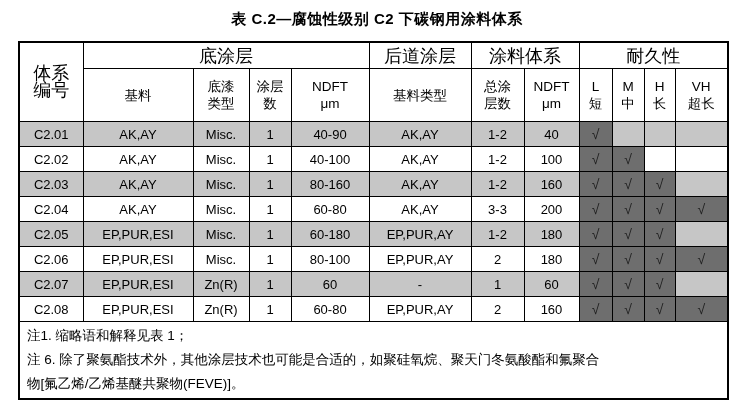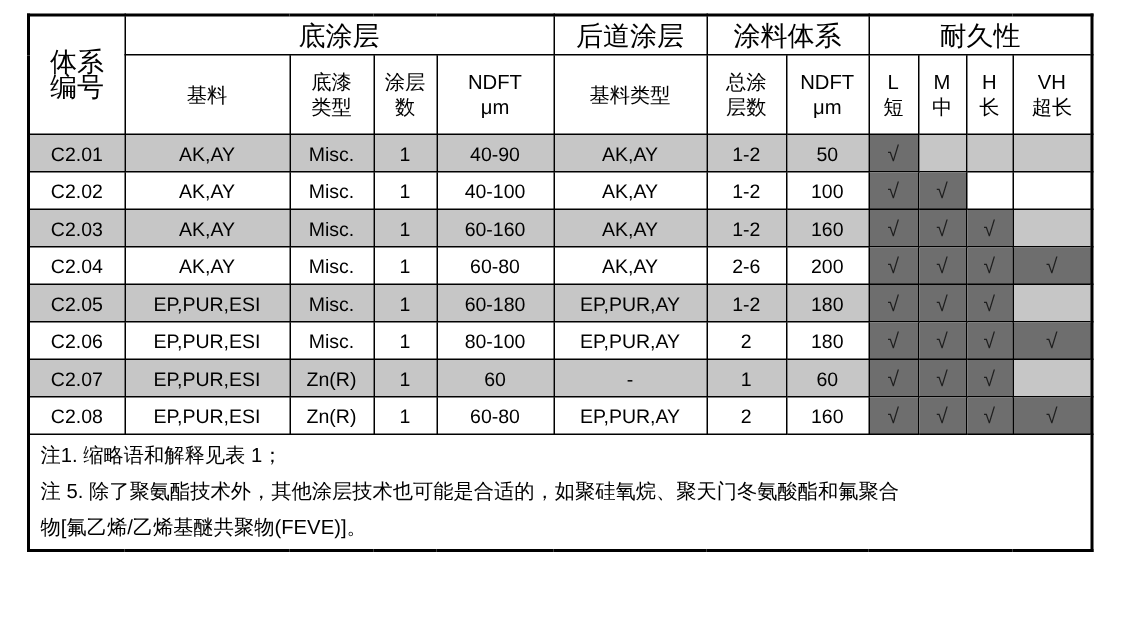--- a/index.html
+++ b/index.html
@@ -34,20 +34,21 @@
     text-align:left;white-space:normal;height:74px;
     padding:2px 22px 2px 7px;vertical-align:middle;
     background:#fff;
   }
   .note-line{line-height:24px;font-size:13.5px;white-space:nowrap;}
 </style>
 </head>
 <body>
 
 <div class="page">
+  <div class="title">表 C.2—腐蚀性级别 C2 下碳钢用涂料体系</div>
   <table class="tbl">
     <colgroup>
         <col style="width: 64px;">
         <col style="width: 110px;">
         <col style="width: 56px;">
         <col style="width: 42px;">
         <col style="width: 78px;">
         <col style="width: 102px;">
         <col style="width: 53px;">
         <col style="width: 55px;">
@@ -114,21 +115,21 @@
       </thead>
     <tbody>
         <tr class="shaded">
           <td>C2.01</td>
           <td>AK,AY</td>
           <td>Misc.</td>
           <td>1</td>
           <td>40-90</td>
           <td>AK,AY</td>
           <td>1-2</td>
-          <td>50</td>
+          <td>40</td>
           <td class="dur on">√</td>
           <td class="dur"></td>
           <td class="dur"></td>
           <td class="dur"></td>
         </tr>
         <tr>
           <td>C2.02</td>
           <td>AK,AY</td>
           <td>Misc.</td>
           <td>1</td>
@@ -139,37 +140,37 @@
           <td class="dur on">√</td>
           <td class="dur on">√</td>
           <td class="dur"></td>
           <td class="dur"></td>
         </tr>
         <tr class="shaded">
           <td>C2.03</td>
           <td>AK,AY</td>
           <td>Misc.</td>
           <td>1</td>
-          <td>60-160</td>
+          <td>80-160</td>
           <td>AK,AY</td>
           <td>1-2</td>
           <td>160</td>
           <td class="dur on">√</td>
           <td class="dur on">√</td>
           <td class="dur on">√</td>
           <td class="dur"></td>
         </tr>
         <tr>
           <td>C2.04</td>
           <td>AK,AY</td>
           <td>Misc.</td>
           <td>1</td>
           <td>60-80</td>
           <td>AK,AY</td>
-          <td>2-6</td>
+          <td>3-3</td>
           <td>200</td>
           <td class="dur on">√</td>
           <td class="dur on">√</td>
           <td class="dur on">√</td>
           <td class="dur on">√</td>
         </tr>
         <tr class="shaded">
           <td>C2.05</td>
           <td>EP,PUR,ESI</td>
           <td>Misc.</td>
@@ -221,19 +222,19 @@
           <td>2</td>
           <td>160</td>
           <td class="dur on">√</td>
           <td class="dur on">√</td>
           <td class="dur on">√</td>
           <td class="dur on">√</td>
         </tr>
         <tr>
           <td class="notes-cell" colspan="12">
             <div class="note-line">注1.  缩略语和解释见表 1；</div>
-            <div class="note-line">注 5.  除了聚氨酯技术外，其他涂层技术也可能是合适的，如聚硅氧烷、聚天门冬氨酸酯和氟聚合</div>
+            <div class="note-line">注 6.  除了聚氨酯技术外，其他涂层技术也可能是合适的，如聚硅氧烷、聚天门冬氨酸酯和氟聚合</div>
             <div class="note-line">物[氟乙烯/乙烯基醚共聚物(FEVE)]。</div>
           </td>
         </tr>
       </tbody>
   </table>
 </div>
 
 </body></html>

